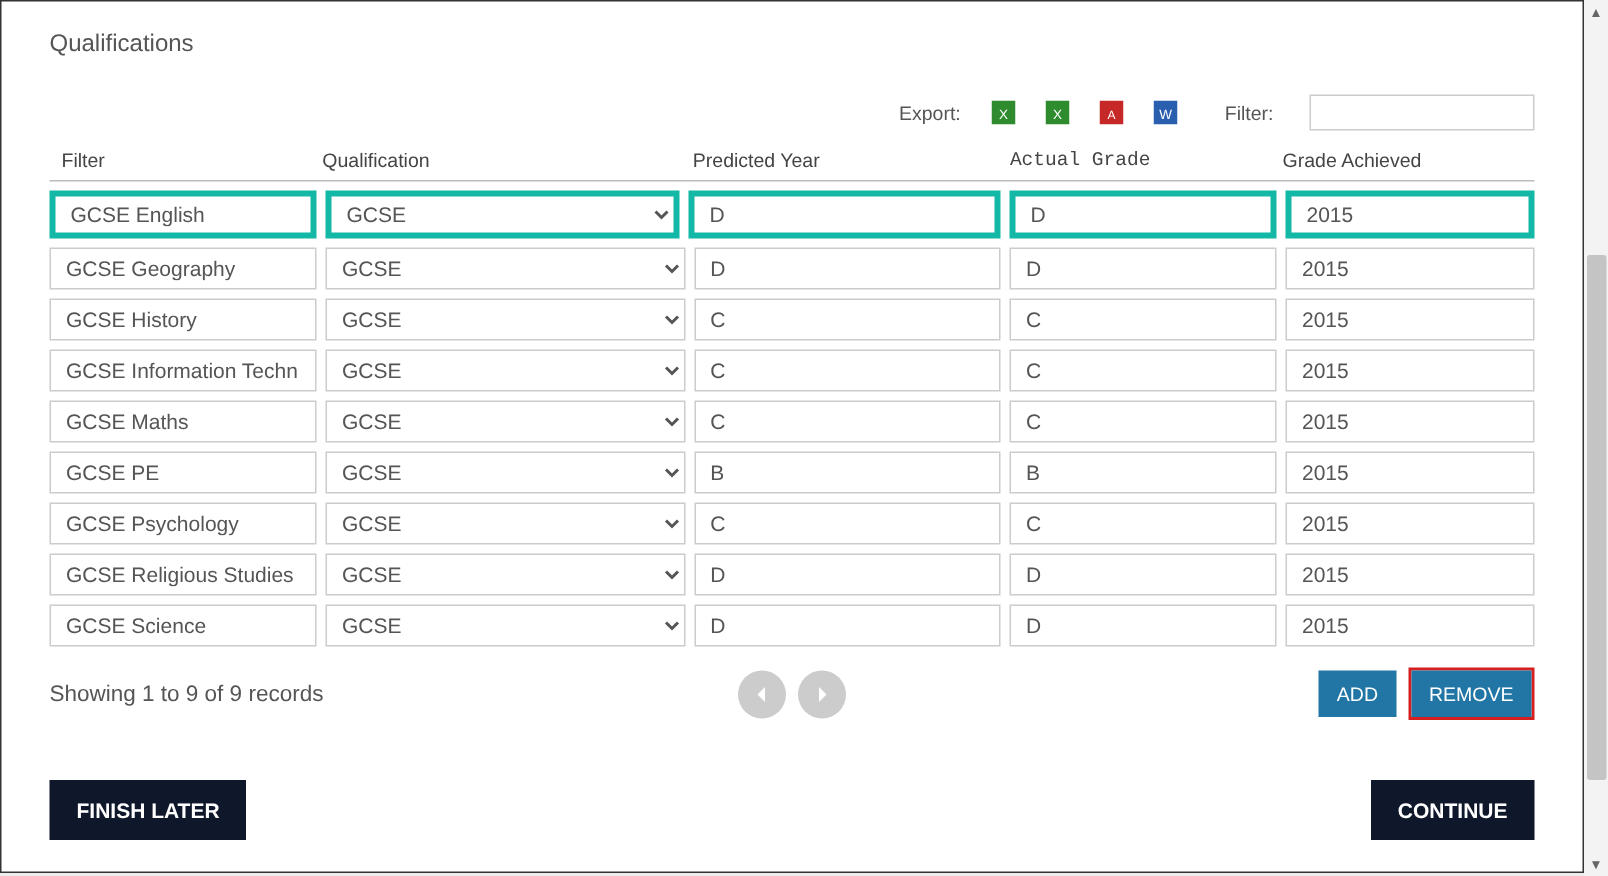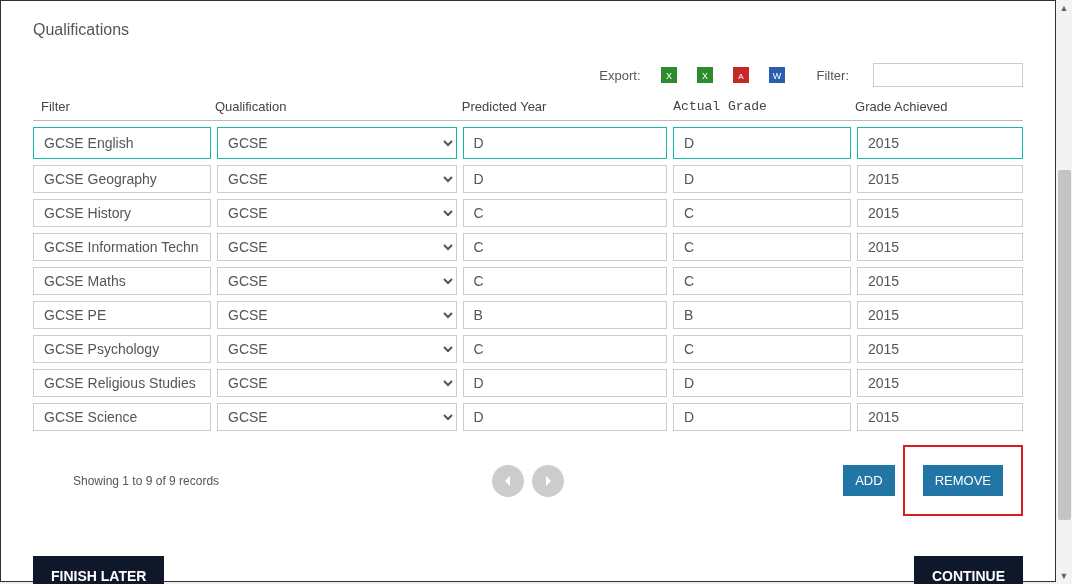--- a/index.html
+++ b/index.html
@@ -81,39 +81,38 @@
     padding: 2px 10px;
     font-size: 14px;
     color: #555;
     background: #fff;
   }
   .row select.cell-input {
     padding: 2px 6px;
     appearance: auto;
   }
   .row.selected .cell-input {
-    border: 1px solid #14b8a6;
+    border: 4px solid #14b8a6;
     height: 32px;
   }
   .subject-in  { width: 178px; }
   .qual-in     { width: 244px; }
   .pred-in     { width: 208px; }
   .actual-in   { width: 178px; }
   .year-in     { width: 166px; }
   .row.selected .subject-in  { width: 178px; }
   .footer-row {
     display: flex;
     align-items: center;
     justify-content: space-between;
     margin-top: 14px;
   }
   .records-text {
-    font-size: 12px;
-    color: #555;
-    margin-left: 40px;
+    font-size: 15px;
+    color: #555;
   }
   .pager {
     display: flex;
     gap: 8px;
     position: absolute;
     left: 50%;
     transform: translateX(-50%);
   }
   .round-btn {
     width: 32px; height: 32px;
@@ -132,21 +131,21 @@
     color: #fff;
     font-size: 13px;
     padding: 8px 12px;
     cursor: pointer;
     font-weight: 500;
   }
   .btn-add { background: #2176a5; }
   .btn-remove { background: #2176a5; }
   .remove-highlight {
     border: 2px solid #d62020;
-    padding: 18px;
+    padding: 0;
     display: inline-block;
   }
   .bottom-buttons {
     display: flex;
     justify-content: space-between;
     margin-top: 40px;
   }
   .btn-primary {
     background: #0f172a;
     color: #fff;

